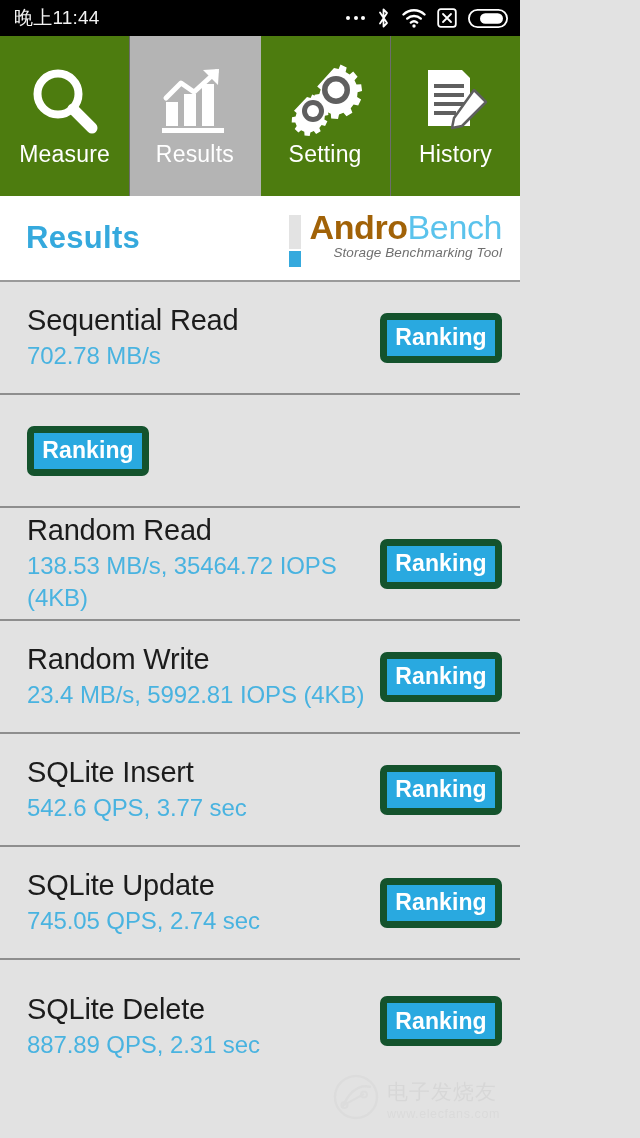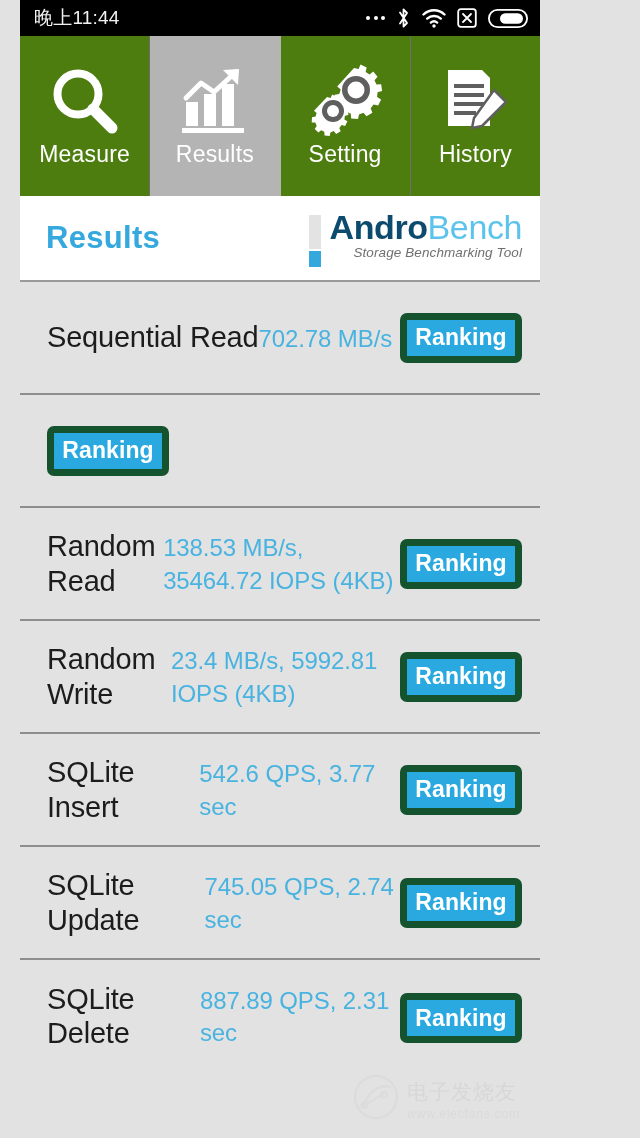--- a/index.html
+++ b/index.html
@@ -2,21 +2,21 @@
 <html><head>
 <meta charset="utf-8">
 <style>
   * { margin:0; padding:0; box-sizing:border-box; }
   html, body {
     width:640px; height:1138px;
     background:#e2e2e2;
     font-family:"Liberation Sans", sans-serif;
     overflow:hidden;
   }
-  #screen { position:relative; width:520px; height:1138px; background:#e2e2e2;margin-left:20px; }
+  #screen { position:relative; width:520px; height:1138px; background:#e2e2e2; }
 
   
   .statusbar {
     height:36px; background:#000; color:#fff;
     display:flex; align-items:center; justify-content:space-between;
     padding:0 12px 0 14px;
   }
   .status-clock { font-size:19px; letter-spacing:.2px; color:#f2f2f2; }
   .status-icons { display:flex; align-items:center; gap:11px; }
   .ic { display:block; }
@@ -44,35 +44,35 @@
     padding:0 18px 0 26px;
     border-bottom:2px solid #9a9a9a;
   }
   .page-title { color:#35a9dd; font-size:31px; font-weight:bold; letter-spacing:.3px; }
   .logo { display:flex; align-items:flex-start; gap:9px; }
   .logo-bar { width:12px; height:52px; position:relative; margin-top:5px; }
   .logo-bar .top { position:absolute; left:0; top:0; width:12px; height:34px; background:#e3e3e3; }
   .logo-bar .bot { position:absolute; left:0; top:36px; width:12px; height:16px; background:#35a9dd; }
   .logo-text { display:flex; flex-direction:column; }
   .logo-main { font-size:34px; font-weight:bold; line-height:1.02; letter-spacing:-.4px; }
-  .logo-main .andro { color:#0c4a6e; }
+  .logo-main .andro { color:#a16207; }
   .logo-main .bench { color:#5bc3ec; font-weight:normal; }
   .logo-sub { font-size:13.5px; color:#6f6f6f; text-align:right; margin-top:1px; letter-spacing:.1px;font-style:italic; }
 
   
   .results-list { background:#e2e2e2; }
   .result-row {
     height:113px; position:relative;
     display:flex; align-items:center; justify-content:space-between;
     padding:0 18px 0 27px;
     border-bottom:2px solid #8e8e8e;
     background:#e2e2e2;
   }
-  .result-row:last-child { border-bottom:none; height:auto; padding-top:22px; padding-bottom:22px; align-items:center; }
-  .row-text { display:flex; flex-direction:row; justify-content:center; }
+  .result-row:last-child { border-bottom:none; height:auto; padding-top:32px; padding-bottom:22px; align-items:flex-start; }
+  .row-text { display:flex; flex-direction:column; justify-content:center; }
   .row-title { font-size:29px; color:#1c1c1c; line-height:1.18; letter-spacing:-.2px; }
   .row-value { font-size:24px; color:#49b3e0; line-height:1.35; margin-top:3px; letter-spacing:-.1px; }
   .rank-btn {
     background:#29a9e0; color:#fff; border:7px solid #14532d;
     border-radius:7px; width:122px; height:50px;
     display:flex; align-items:center; justify-content:center;
     font-size:23px; font-weight:bold; letter-spacing:.1px;
     flex:0 0 auto;
   }
   .last-row-btn { margin-top:4px; }

